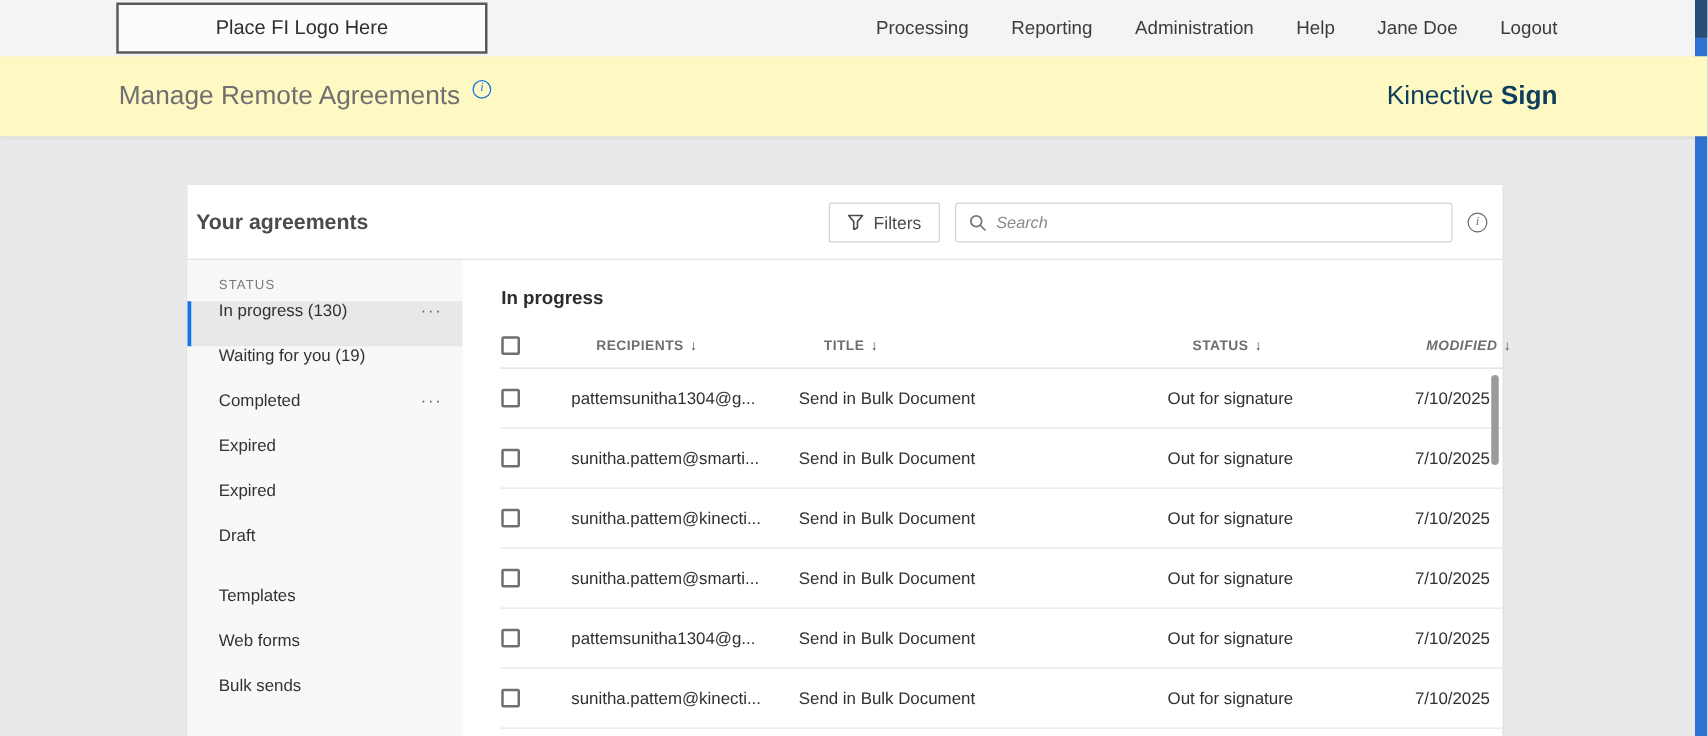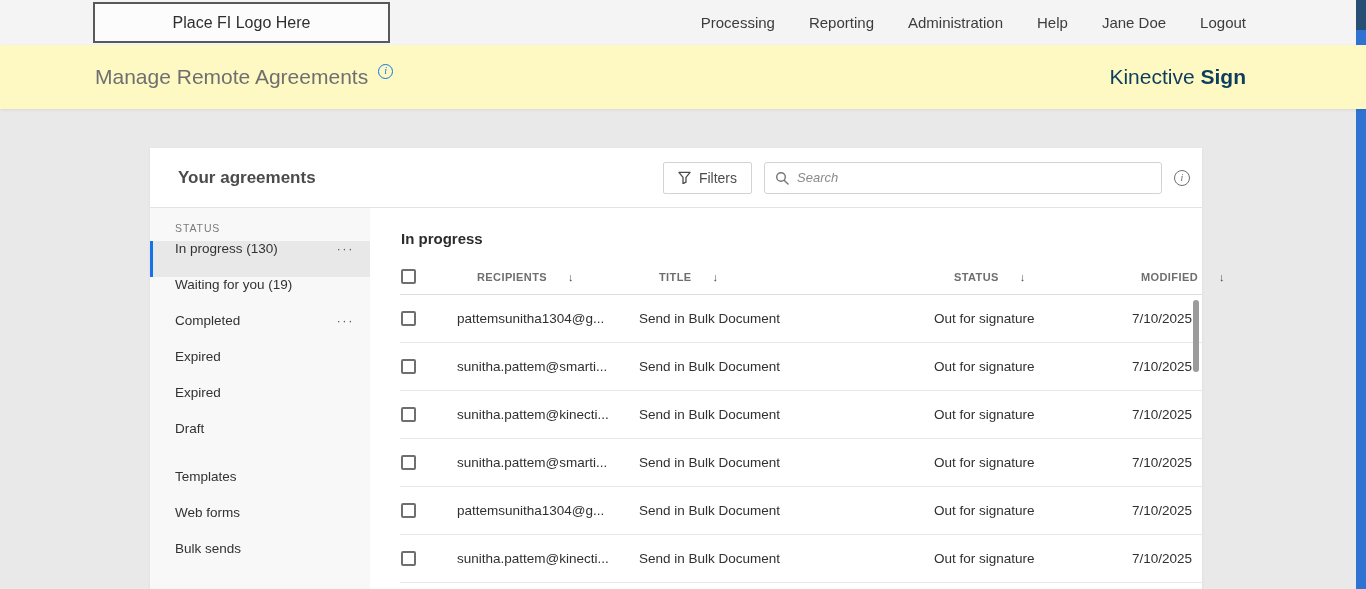--- a/index.html
+++ b/index.html
@@ -36,21 +36,21 @@
   .brand .brand-bold { font-weight:700; }
 
   
   .card {
     position:absolute; left:150px; top:148px; width:1052px; bottom:0;
     background:#fff; display:flex; flex-direction:column;
     box-shadow:0 1px 3px rgba(0,0,0,0.06);
   }
   .card-header {
     height:60px; flex:0 0 auto; display:flex; align-items:center;
-    padding:0 12px 0 28px; border-bottom:1px solid #e3e3e3;
+    padding:0 12px 0 7px; border-bottom:1px solid #e3e3e3;
   }
   .card-title { font-size:17px; font-weight:700; color:#4b4b4b; }
   .filters-btn {
     margin-left:auto; display:flex; align-items:center; gap:8px;
     border:1px solid #d3d3d3; background:#fff; height:32px; padding:0 14px;
     font-size:14px; color:#4b4b4b; border-radius:2px; cursor:pointer;
   }
   .search-box {
     display:flex; align-items:center; gap:8px;
     border:1px solid #d3d3d3; border-radius:3px; height:32px; width:398px;
@@ -84,24 +84,24 @@
   .side-item .dots { margin-left:auto; color:#5a5a5a; letter-spacing:1.5px; font-size:13px; cursor:pointer; }
   .side-gap { height:12px; }
 
   .main { flex:1; position:relative; padding-left:30px; min-width:0; }
   .main-title { font-size:15px; font-weight:700; color:#2c2c2c; margin:22px 0 12px 1px; }
 
   .grid-row { display:grid; grid-template-columns:57px 182px 295px 187px 1fr; align-items:center; }
   .thead { height:36px; border-bottom:1px solid #dedede; }
   .th {
     font-size:11px; font-weight:700; color:#6e6e6e; letter-spacing:0.4px;
-    display:flex; gap:21px; align-items:flex-end; cursor:pointer;padding-left:20px;
+    display:flex; gap:5px; align-items:flex-end; cursor:pointer;padding-left:20px;
   }
   .th .arrow { color:#4a4a4a; font-size:11px; font-weight:400; }
-  .th-mod { justify-content:flex-end; padding-right:10px; }
+  .th-mod { justify-content:flex-end; padding-right:10px;font-style:italic; }
   .trow { height:48px; border-bottom:1px solid #e8e8e8; font-size:13.5px; color:#303030; }
   .cell { overflow:hidden; white-space:nowrap; text-overflow:ellipsis; padding-right:10px; }
   .cell-mod { text-align:right; padding-right:10px; }
 
   .cb {
     appearance:none; -webkit-appearance:none;
     width:15px; height:15px; border:2px solid #6f6f6f; border-radius:2px;
     background:#fff; margin-left:1px; cursor:pointer; display:block;
   }
 

